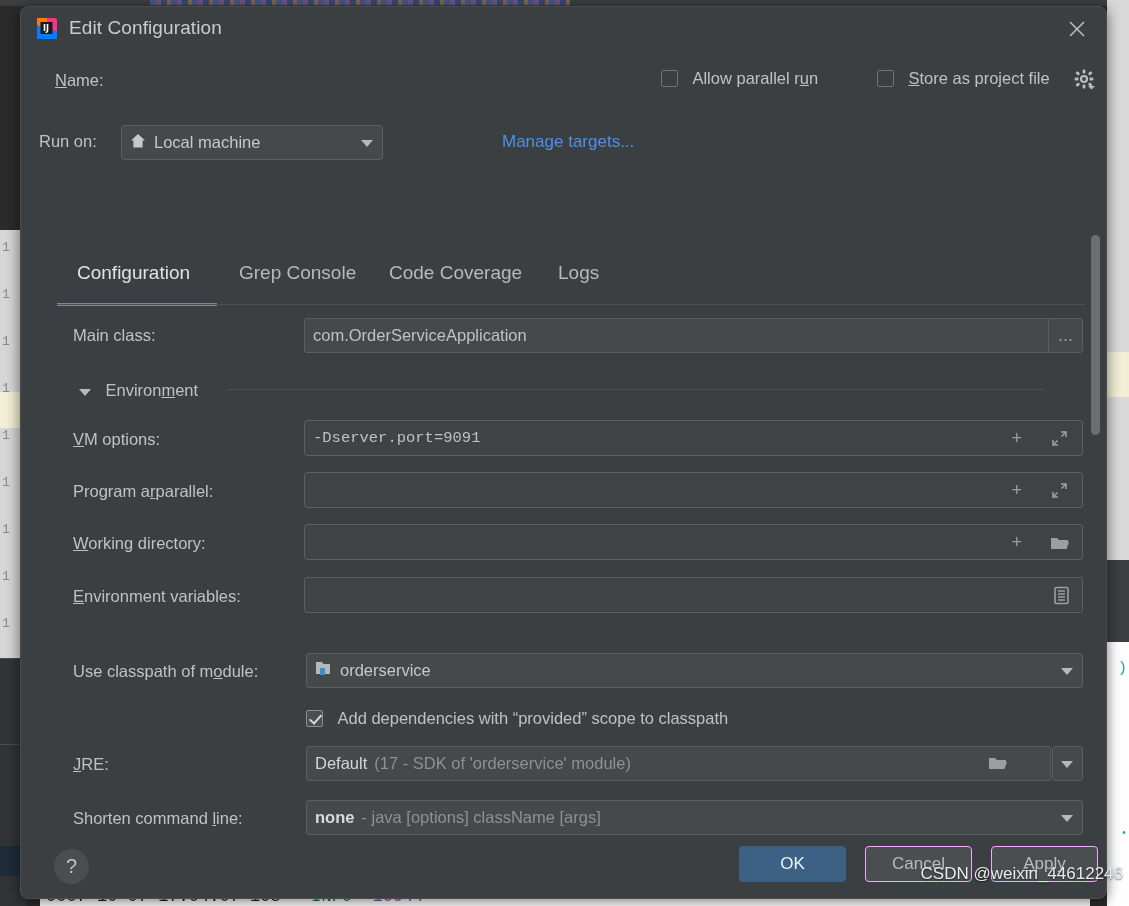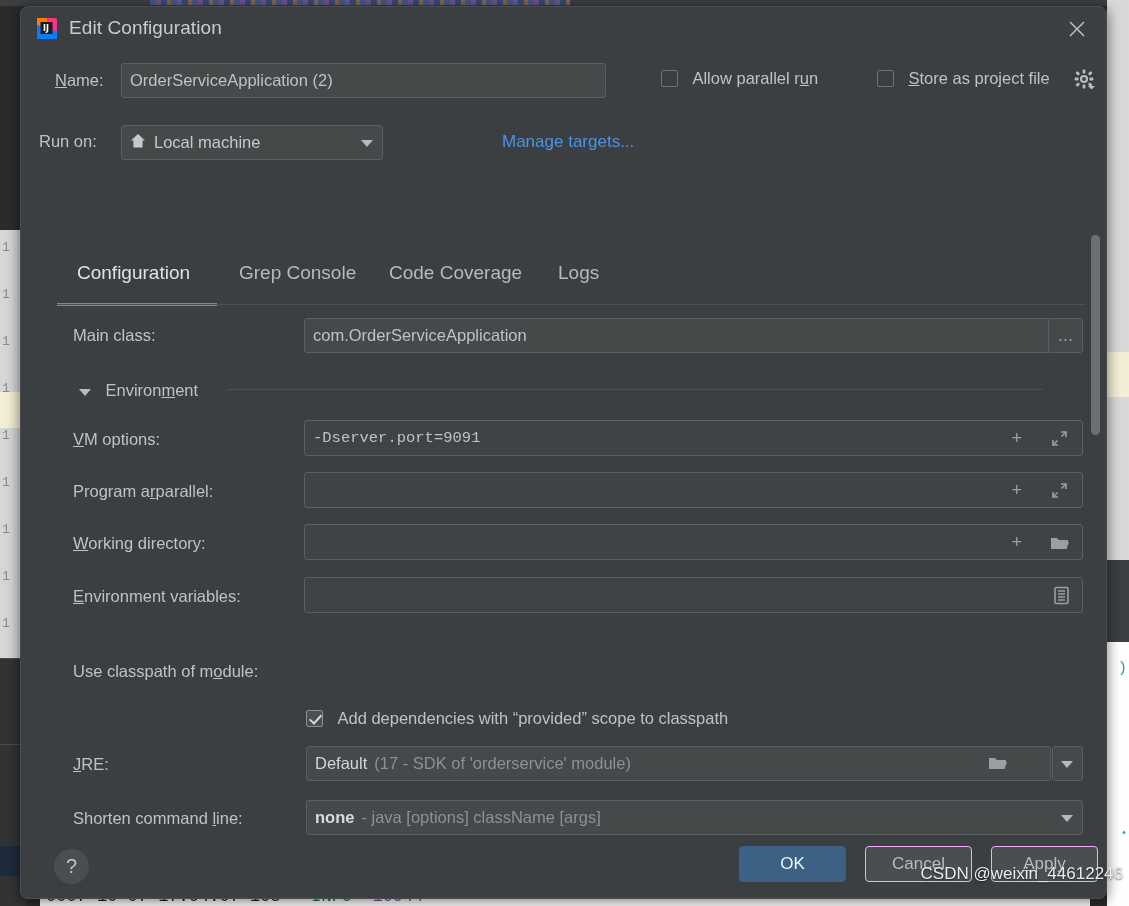--- a/index.html
+++ b/index.html
@@ -177,23 +177,20 @@
       <svg width="18" height="18" viewBox="0 0 18 18">
         <line x1="2" y1="2" x2="16" y2="16" stroke="#b9bcbe" stroke-width="1.6"></line>
         <line x1="16" y1="2" x2="2" y2="16" stroke="#b9bcbe" stroke-width="1.6"></line>
       </svg>
     </span>
   </div>
 
   <div class="row" style="left:34px;top:64px;">
     <span class="label"><u>N</u><span>ame:</span></span>
   </div>
-  <div class="tfield" style="position:absolute;left:100px;top:56px;width:485px;height:35px;">
-    <span>OrderServiceApplication (2)</span>
-  </div>
 
   <div class="row" style="left:640px;top:62px;">
     <span class="chk"></span>
     <span class="label" style="margin-left:10px;vertical-align:middle;">
       <span>Allow parallel r</span><u>u</u><span>n</span>
     </span>
   </div>
 
   <div class="row" style="left:856px;top:62px;">
     <span class="chk"></span>
@@ -308,20 +305,30 @@
           <rect x="2" y="1.5" width="13" height="16" rx="1.5" fill="none" stroke="#9aa0a2" stroke-width="1.6"></rect>
           <line x1="5" y1="5" x2="12" y2="5" stroke="#9aa0a2" stroke-width="1.5"></line>
           <line x1="5" y1="8" x2="12" y2="8" stroke="#9aa0a2" stroke-width="1.5"></line>
           <line x1="5" y1="11" x2="12" y2="11" stroke="#9aa0a2" stroke-width="1.5"></line>
           <line x1="5" y1="14" x2="12" y2="14" stroke="#9aa0a2" stroke-width="1.5"></line>
         </svg>
       </span>
     </div>
 
     <div style="position:absolute;left:16px;top:356px;" class="label"><span>Use classpath of m</span><u>o</u><span>dule:</span></div>
+    <div class="combo" style="position:absolute;left:249px;top:347px;width:777px;height:35px;">
+      <span style="display:inline-block;margin-right:8px;">
+        <svg width="17" height="16" viewBox="0 0 17 16">
+          <path d="M1 1 h6 l1.5 2 H15 v10 H1 z" fill="#b3b9bb"></path>
+          <rect x="5" y="7" width="5" height="7" fill="#3592c4"></rect>
+        </svg>
+      </span>
+      <span>orderservice</span>
+      <span class="arrow-dn"></span>
+    </div>
 
     <div style="position:absolute;left:249px;top:403px;">
       <span class="chk checked"></span>
       <span class="label" style="margin-left:10px;vertical-align:middle;">Add dependencies with “provided” scope to classpath</span>
     </div>
 
     <div style="position:absolute;left:16px;top:449px;" class="label"><u>J</u><span>RE:</span></div>
     <div class="combo" style="position:absolute;left:249px;top:440px;width:745px;height:35px;">
       <span style="color:#d2d5d7;">Default</span>
       <span class="dim" style="margin-left:7px;">(17 - SDK of 'orderservice' module)</span>

